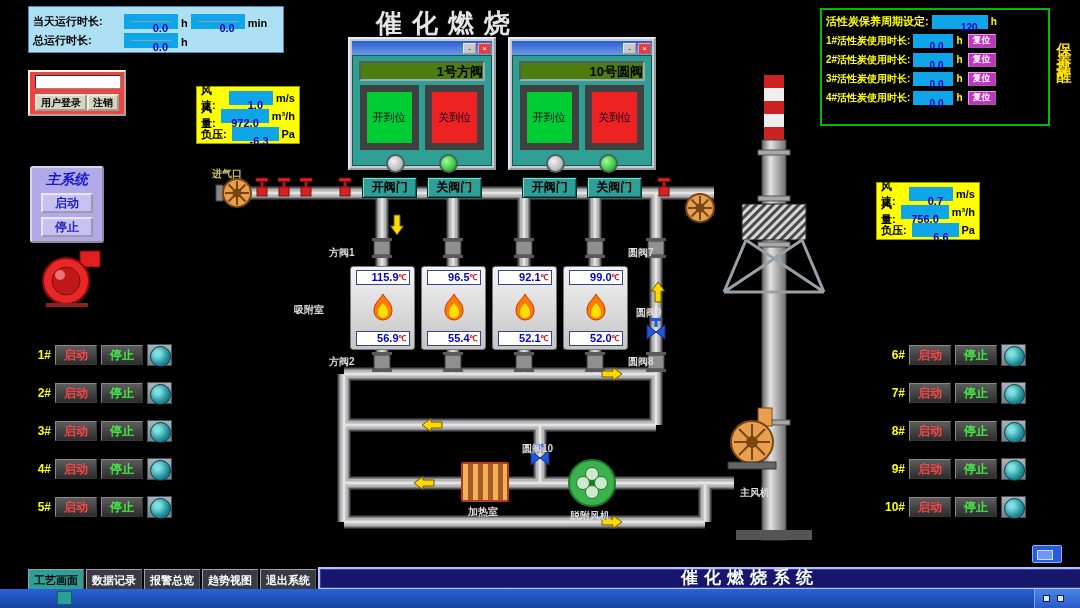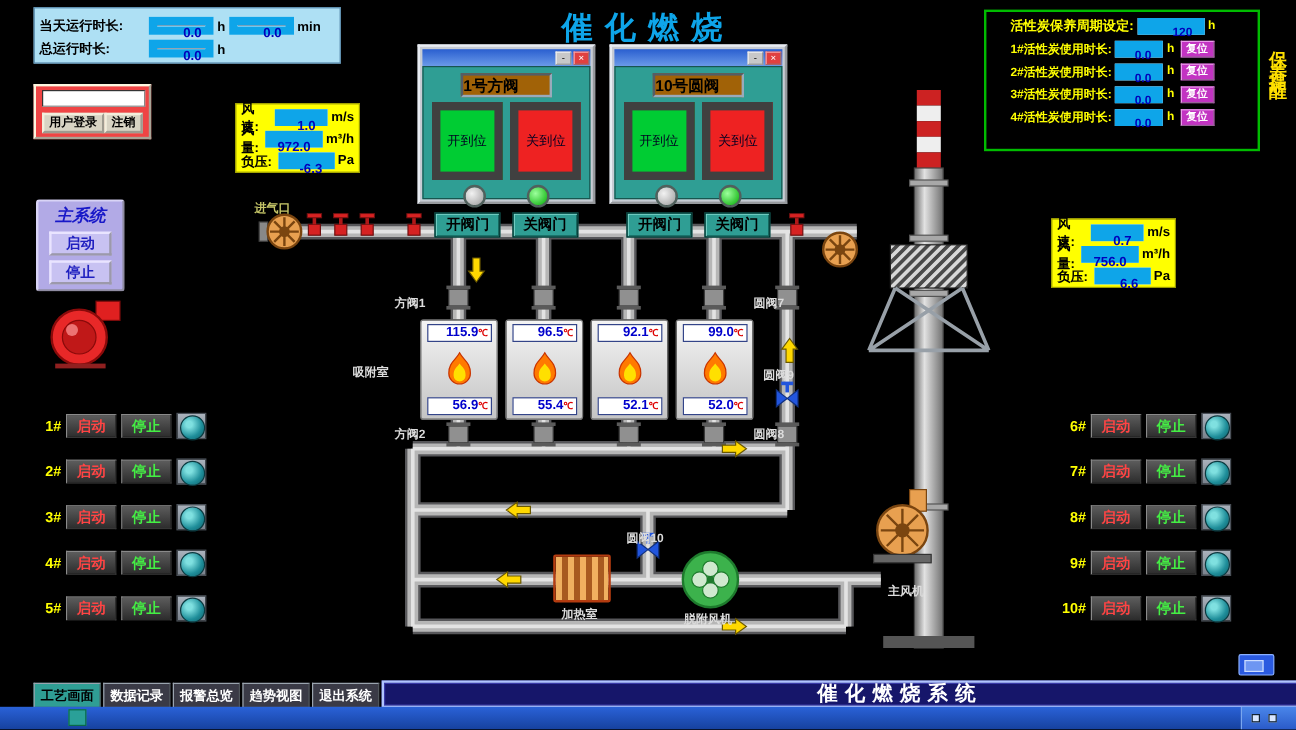--- a/index.html
+++ b/index.html
@@ -13,52 +13,52 @@
   .runtime .lbl{width:88px}
   .vbox{background:#fff;border:7px solid #0ea5e9;box-shadow:inset 1px 1px 1px #8899aa;color:#0000bb;font-weight:bold;font-size:11px;text-align:right;padding:0 3px;height:15px;line-height:14px;width:54px}
 
   
   .login{left:28px;top:70px;width:98px;height:46px;background:#ef4444;border:2px outset #fdf6e0;padding:3px 5px}
   .login-field{width:86px;height:14px;background:#fff;border:1px inset #888}
   .login-btns{display:flex;justify-content:space-between;margin-top:5px}
   .lbtn{background:#d8d4c4;border:2px outset #f2eedc;font-size:10px;font-weight:bold;height:17px;line-height:12px;padding:0 4px;color:#000;cursor:pointer}
 
   
-  .main-title{left:390px;top:6px;width:300px;text-align:center;color:#0ea5e9;font-size:26px;font-weight:bold;letter-spacing:10px}
+  .main-title{left:376px;top:6px;width:300px;color:#e5e5e5;font-size:26px;font-weight:bold;letter-spacing:10px}
 
   
   .metrics{width:104px;height:58px;background:#ffff00;border:1px solid #999900;padding:2px 4px}
   .metrics .row{display:flex;align-items:center;gap:3px;height:18px;font-size:11px;font-weight:bold;color:#000}
   .metrics .mlbl{width:30px}
   .metrics .vbox{width:48px;height:14px}
   .m-left{left:196px;top:86px}
   .m-right{left:876px;top:182px}
 
   
   .vwin{width:148px;height:133px;background:#c7ccd4;border:2px outset #e8ecf2;padding:2px}
   .vw1{left:348px;top:37px}
   .vw2{left:508px;top:37px}
   .vwin-tb{height:14px;background:linear-gradient(#2a5fd0,#6a9ae8);display:flex;justify-content:flex-end;align-items:center;gap:2px;padding:0 1px}
   .tb-btn{width:13px;height:11px;font-size:8px;line-height:9px;text-align:center;background:#c8c8c8;border:1px outset #eee;color:#000;cursor:pointer}
   .tb-close{background:#e04040;color:#fff;border:1px outset #f8a0a0}
   .vwin-body{background:#2f9e94;border:1px solid #17554f;height:111px;padding-top:5px}
-  .vwin-title{margin:0 31px 4px;background:#a16207;border:2px inset #99aabb;text-align:left;font-size:13px;font-weight:bold;height:20px;line-height:17px;color:#000}
+  .vwin-title{margin:0 6px 4px;background:#4d7c0f;border:2px inset #99aabb;text-align:right;font-size:13px;font-weight:bold;height:20px;line-height:17px;color:#000}
   .vstatus-row{display:flex;justify-content:space-evenly;margin:2px 0}
   .vstatus{font-size:11px;font-weight:normal;padding:18px 6px;border:7px solid #404040;color:#002}
   .vs-open{background:#00cc33}
   .vs-close{background:#ee2222}
   .vind-row{display:flex;justify-content:space-evenly;margin:4px 0 3px}
   .ind{width:19px;height:19px;border-radius:50%;border:2px solid #50605c}
   .ind-gray{background:radial-gradient(circle at 35% 35%,#f2f2f2,#9a9a9a)}
   .ind-green{background:radial-gradient(circle at 35% 35%,#9cff9c,#00aa00)}
   .vbtn-row{display:flex;justify-content:space-evenly;margin-top:4px}
   .vbtn{width:55px;height:21px;background:#2f9e94;border:1px solid #002a26;box-shadow:inset 1px 1px 0 #82d8cc,inset -1px -1px 0 #15675e;font-size:12px;font-weight:bold;color:#000;line-height:19px;text-align:center;cursor:pointer}
 
   
-  .carbon{left:820px;top:8px;width:230px;height:118px;background:#000;border:2px solid #00bb00;padding:2px 20px}
+  .carbon{left:820px;top:8px;width:230px;height:118px;background:#000;border:2px solid #00bb00;padding:2px 4px}
   .carbon .row{display:flex;align-items:center;gap:3px;height:19px}
   .c-lbl{color:#ffff00;font-size:10px;font-weight:bold}
   .c-hdr{font-size:11px}
   .c-box{width:40px;height:13px;line-height:12px;font-size:10px}
   .c-period{width:56px}
   .c-unit{color:#ffff00;font-size:10px;font-weight:bold}
   .reset-btn{width:28px;height:14px;background:#c233c2;color:#fff;font-size:9px;font-weight:bold;border:1px outset #ea9bea;line-height:11px;text-align:center;margin-left:2px;cursor:pointer}
   .reminder{left:1054px;top:30px;height:140px;writing-mode:vertical-rl;text-orientation:upright;color:#ffe000;font-size:15px;font-weight:bold;letter-spacing:9px}
 
   

